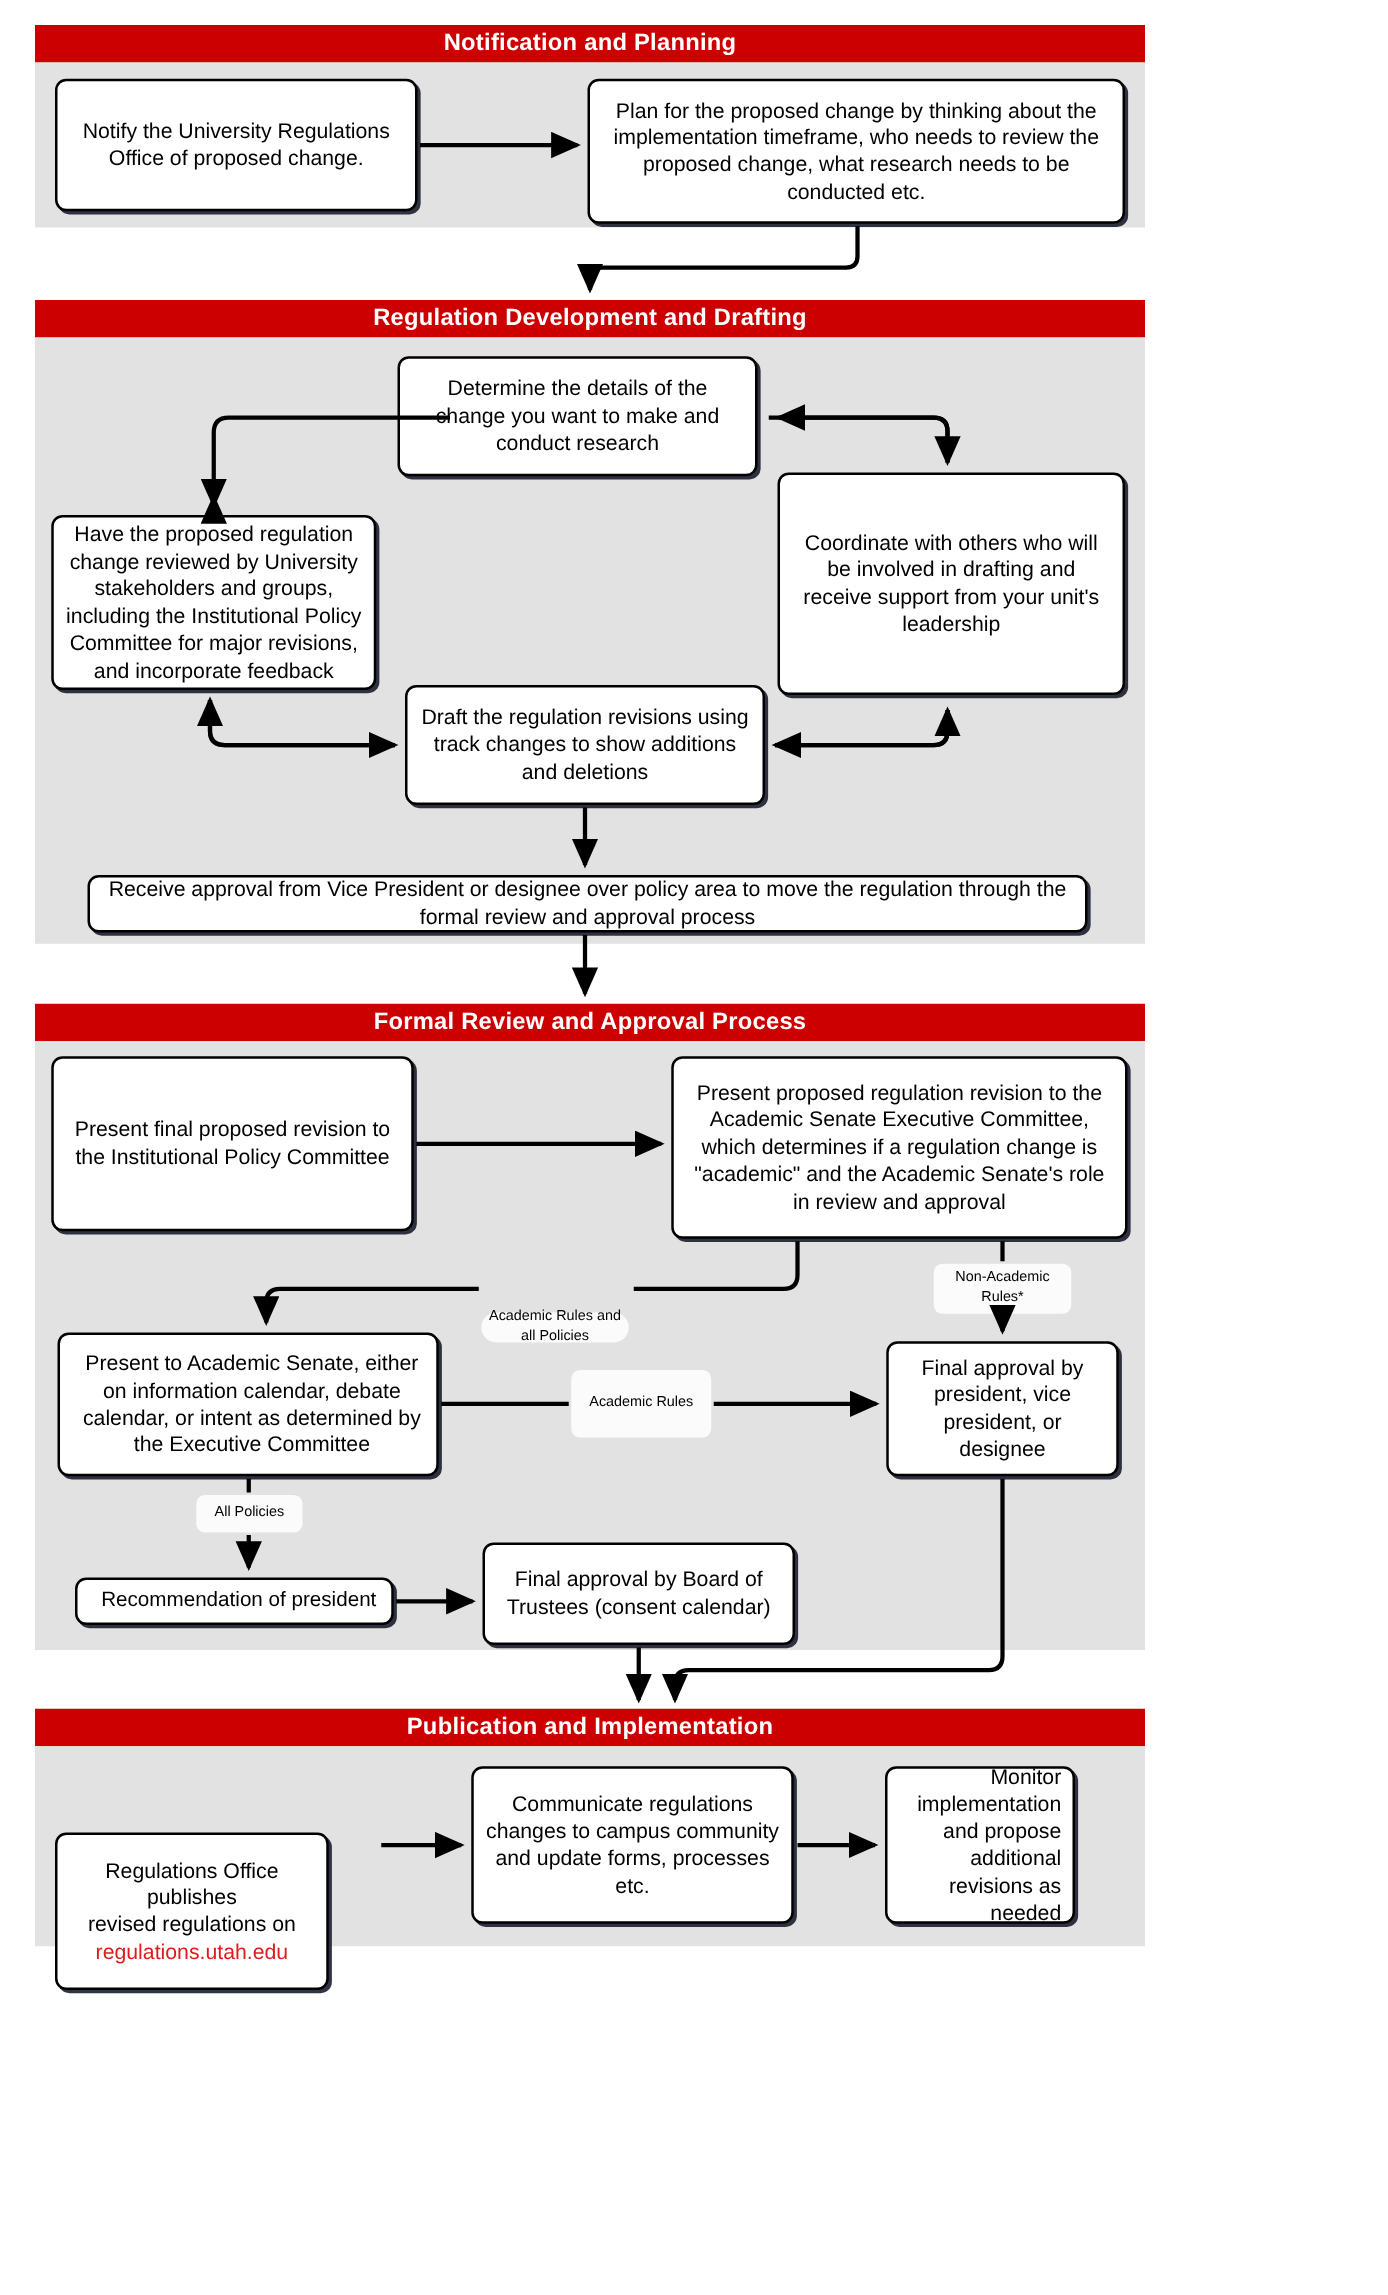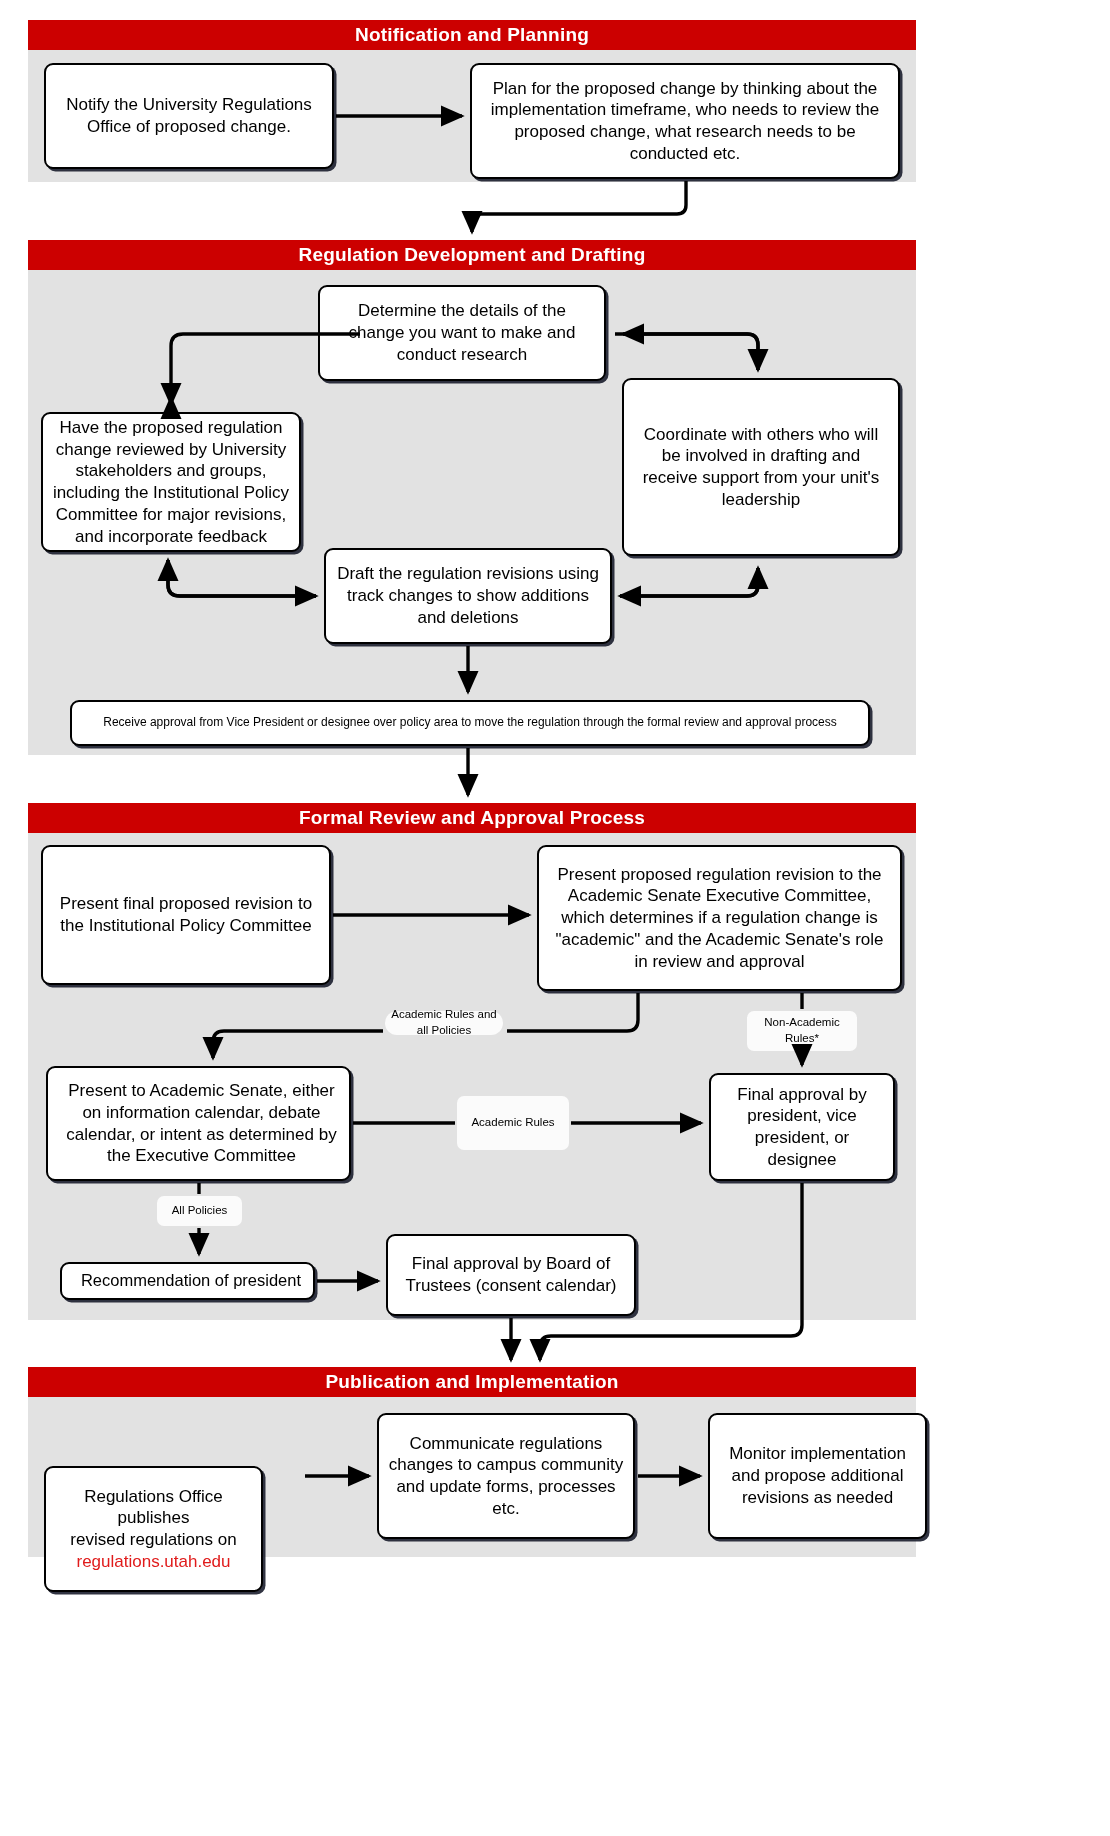--- a/index.html
+++ b/index.html
@@ -14,21 +14,21 @@
         font-size:19px;display:flex;align-items:center;justify-content:center;
         letter-spacing:0.2px;}
   .panel{position:absolute;background:#e2e2e2;}
 
   .node{position:absolute;background:#ffffff;border:2.5px solid #000000;
         border-radius:9px;box-sizing:border-box;
         display:flex;align-items:center;justify-content:center;text-align:center;
         font-size:17px;line-height:1.28;color:#000000;padding:5px 9px;
         box-shadow:2.5px 2.5px 0 rgba(20,24,40,0.88);}
   .node.thin{font-size:16.5px;}
-  .node.wide{font-size:12px;}
+  .node.wide{font-size:17px;}
 
   .tag{position:absolute;background:#fbfbfb;border-radius:7px;
        display:flex;align-items:center;justify-content:center;text-align:center;
        font-size:11.5px;line-height:1.35;color:#000000;box-sizing:border-box;
        padding:2px 6px;}
 
   .link{color:#e01b1b;}
   .nowrap{white-space:nowrap;}
 </style>
 </head>
@@ -56,21 +56,21 @@
 
   <div class="node wide" style="left:70px;top:700px;width:800px;height:46px;">Receive approval from Vice President or designee over policy area to move the regulation through the formal review and approval process</div>
 
   <div class="band" style="left:28px;top:803px;width:888px;height:30px;">Formal Review and Approval Process</div>
   <div class="panel" style="left:28px;top:833px;width:888px;height:487px;"></div>
 
   <div class="node" style="left:41px;top:845px;width:290px;height:140px;">Present final proposed revision to the Institutional Policy Committee</div>
 
   <div class="node" style="left:537px;top:845px;width:365px;height:146px;">Present proposed regulation revision to the Academic Senate Executive Committee, which determines if a regulation change is "academic" and the Academic Senate's role in review and approval</div>
 
-  <div class="tag" style="left:385px;top:1011px;width:118px;height:24px;border-radius:17px;">Academic Rules and all Policies</div>
+  <div class="tag" style="left:385px;top:1050px;width:118px;height:24px;border-radius:17px;">Academic Rules and all Policies</div>
 
   <div class="tag" style="left:747px;top:1011px;width:110px;height:40px;">Non-Academic Rules*</div>
 
   <div class="node" style="left:46px;top:1066px;width:305px;height:115px;padding-left:15px;">Present to Academic Senate, either on information calendar, debate calendar, or intent as determined by the Executive Committee</div>
 
   <div class="tag" style="left:457px;top:1096px;width:112px;height:54px;">Academic Rules</div>
 
   <div class="node" style="left:709px;top:1073px;width:186px;height:108px;">Final approval by president, vice president, or designee</div>
 
   <div class="tag" style="left:157px;top:1196px;width:85px;height:30px;">All Policies</div>
@@ -85,21 +85,21 @@
   <div class="node" style="left:44px;top:1466px;width:219px;height:126px;align-items:center;">
     <div>
       <div>Regulations Office publishes</div>
       <div>revised regulations on</div>
       <div class="link nowrap">regulations.utah.edu</div>
     </div>
   </div>
 
   <div class="node" style="left:377px;top:1413px;width:258px;height:126px;">Communicate regulations changes to campus community and update forms, processes etc.</div>
 
-  <div class="node" style="left:708px;top:1413px;width:219px;height:126px;">Monitor implementation and propose additional revisions as needed</div>
+  <div class="node" style="left:708px;top:1413px;width:152px;height:126px;text-align:right;">Monitor implementation and propose additional revisions as needed</div>
 
   <svg id="wires" viewBox="0 0 1110 1836" xmlns="http://www.w3.org/2000/svg">
     <defs>
       <marker id="ah" markerWidth="9" markerHeight="9" refX="6.2" refY="3.1" orient="auto" markerUnits="strokeWidth">
         <path d="M0,0 L7,3.1 L0,6.2 Z" fill="#000"></path>
       </marker>
     </defs>
     <g fill="none" stroke="#000" stroke-width="3.4" marker-end="url(#ah)">
 
       <path d="M336,116 L462,116"></path>

